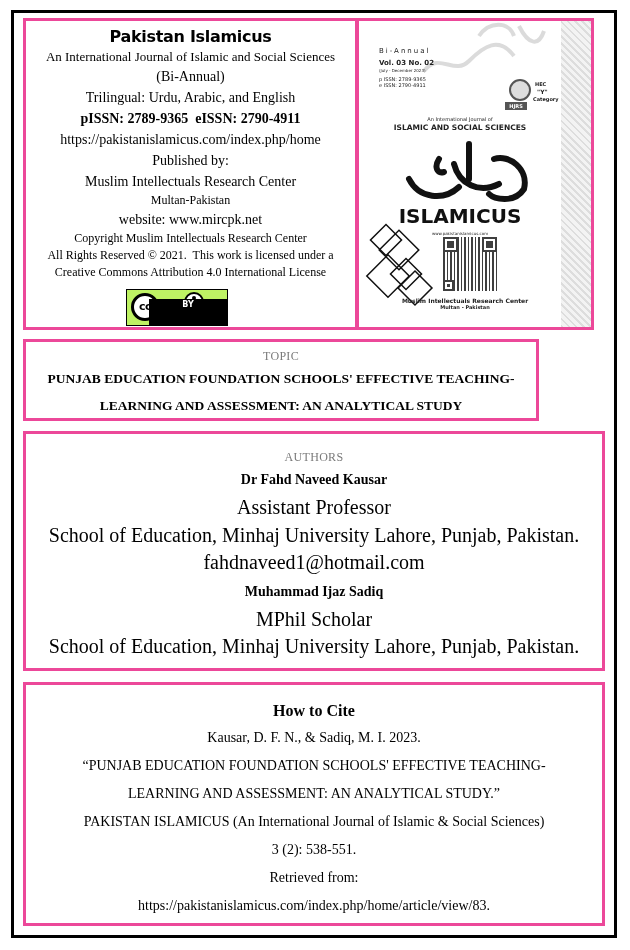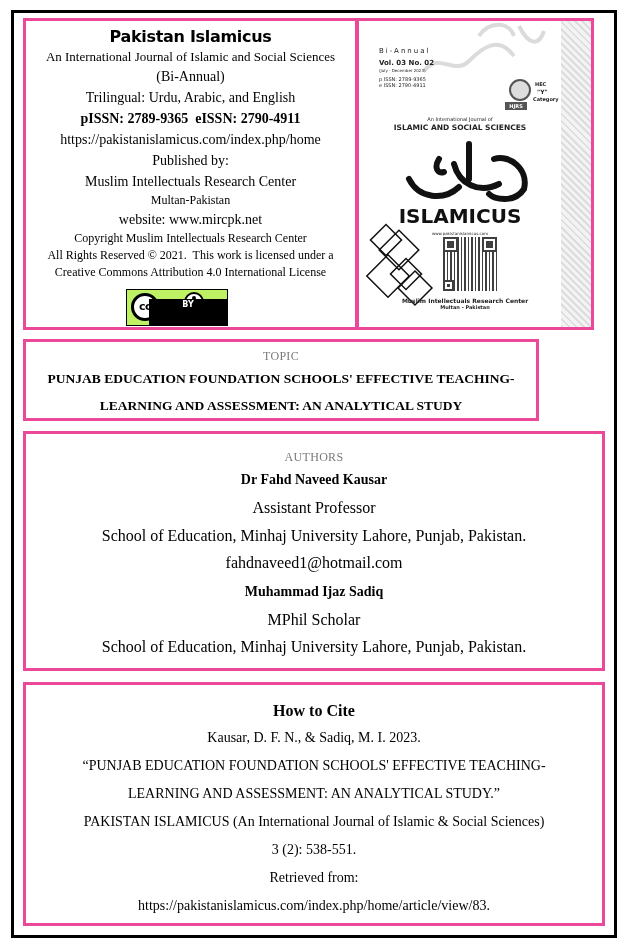--- a/index.html
+++ b/index.html
@@ -59,21 +59,21 @@
     
     #topic { left: 23px; top: 339px; width: 516px; height: 82px; }
     .label-gray { color: #7a7a7a; font-size: 12px; letter-spacing: 0.3px; }
     #topic .label-gray { margin-top: 6px; line-height: 16px; }
     #topic .topic-title { font-weight: bold; font-size: 13.5px; line-height: 25px; margin-top: 2px; }
 
     
     #authors { left: 23px; top: 431px; width: 582px; height: 240px; }
     #authors .label-gray { margin-top: 15px; line-height: 16px; }
     #authors .name { font-weight: bold; font-size: 14px; line-height: 28px; margin-top: 1px; }
-    #authors .line { font-size: 16px; line-height: 27.5px; }
+    #authors .line { font-size: 20px; line-height: 27.5px; }
 
     
     #cite { left: 23px; top: 682px; width: 582px; height: 244px; }
     #cite .head { font-weight: bold; font-size: 16px; line-height: 26px; margin-top: 13px; }
     #cite .line { font-size: 14px; line-height: 28px; }
   </style>
 </head>
 <body>
 
 <div class="outer"></div>

